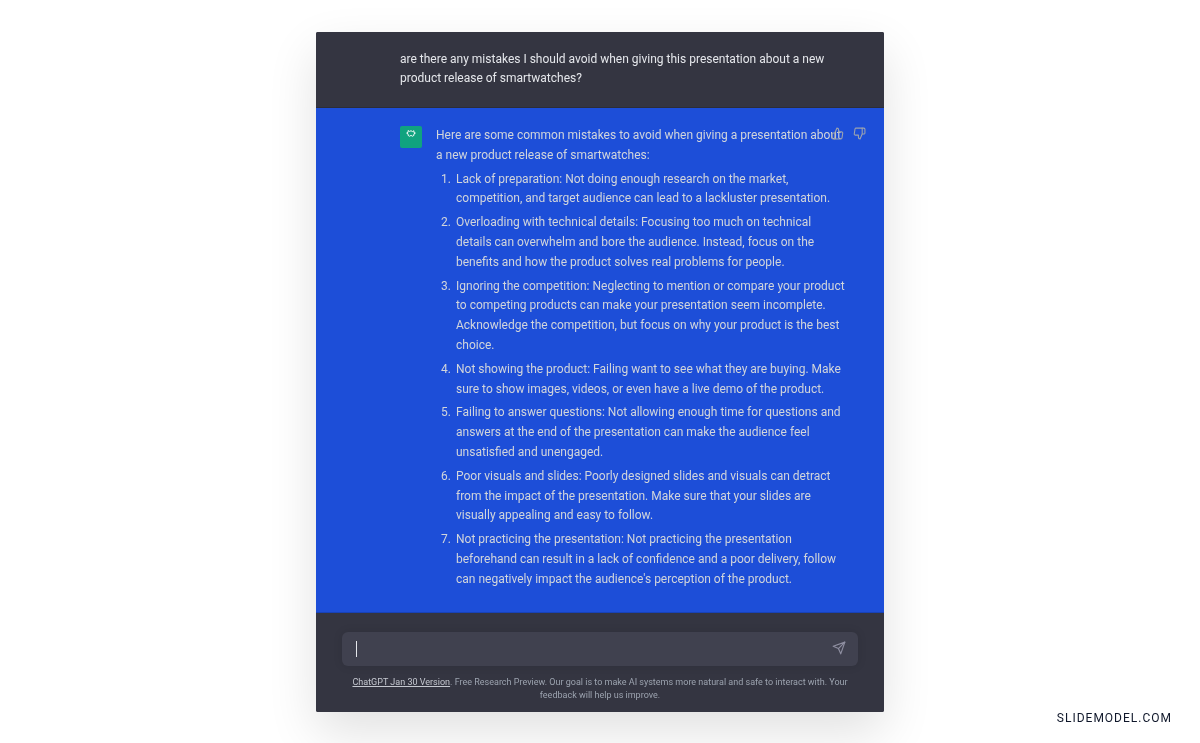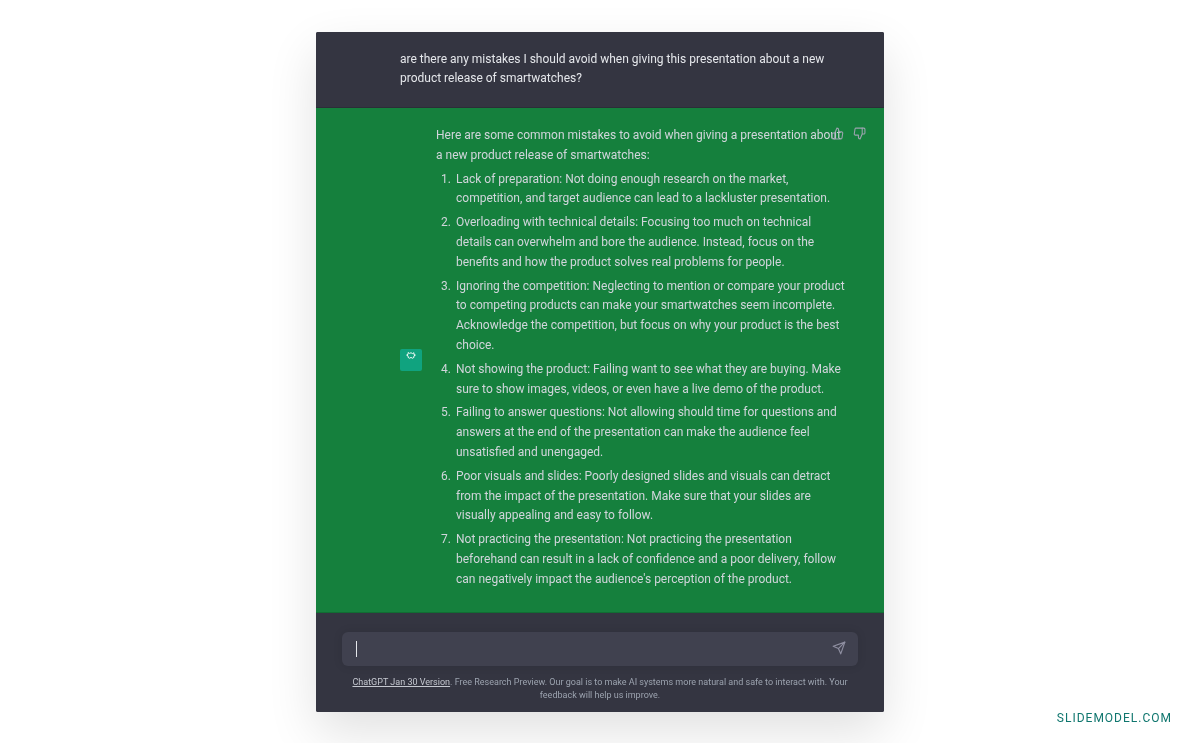--- a/index.html
+++ b/index.html
@@ -33,24 +33,23 @@
     
     .msg-row {
       display: flex;
       padding: 18px 36px 18px 84px;
     }
     .msg-row.user {
       background: #343541;
       border-bottom: 1px solid rgba(0,0,0,0.15);
     }
     .msg-row.assistant {
-      background: #15803d;
+      background: #1d4ed8;
       border-bottom: 1px solid rgba(0,0,0,0.15);
       position: relative;
-      align-items: center;
     }
     .avatar {
       width: 22px;
       height: 22px;
       border-radius: 2px;
       flex-shrink: 0;
       display: flex;
       align-items: center;
       justify-content: center;
       margin-right: 14px;
@@ -151,21 +150,21 @@
       color: #c5c8d0;
       text-decoration: underline;
       cursor: pointer;
     }
     .watermark {
       position: absolute;
       right: 28px;
       bottom: 18px;
       font-size: 12px;
       letter-spacing: 1px;
-      color: #0f766e;
+      color: #0f172a;
       font-weight: 400;
     }
   </style>
 </head>
 <body>
 
 <div class="canvas">
   <div class="app-window">
 
     <div class="msg-row user">
@@ -178,23 +177,23 @@
           <svg viewBox="0 0 24 24" fill="none" stroke="#fff" stroke-width="1.6">
             <path d="M12 3l2.5 1.4 2.5-1.4v2.9L19.5 7l-2.5 1.4V11l-2.5 1.4L12 11l-2.5 1.4L7 11V8.4L4.5 7 7 5.6V2.7l2.5 1.4L12 3z" stroke-linejoin="round"></path>
           </svg>
         </span>
       </div>
       <div class="msg-content">
         <div>Here are some common mistakes to avoid when giving a presentation about a new product release of smartwatches:</div>
         <ol class="mistakes">
           <li>Lack of preparation: Not doing enough research on the market, competition, and target audience can lead to a lackluster presentation.</li>
           <li>Overloading with technical details: Focusing too much on technical details can overwhelm and bore the audience. Instead, focus on the benefits and how the product solves real problems for people.</li>
-          <li>Ignoring the competition: Neglecting to mention or compare your product to competing products can make your smartwatches seem incomplete. Acknowledge the competition, but focus on why your product is the best choice.</li>
+          <li>Ignoring the competition: Neglecting to mention or compare your product to competing products can make your presentation seem incomplete. Acknowledge the competition, but focus on why your product is the best choice.</li>
           <li>Not showing the product: Failing want to see what they are buying. Make sure to show images, videos, or even have a live demo of the product.</li>
-          <li>Failing to answer questions: Not allowing should time for questions and answers at the end of the presentation can make the audience feel unsatisfied and unengaged.</li>
+          <li>Failing to answer questions: Not allowing enough time for questions and answers at the end of the presentation can make the audience feel unsatisfied and unengaged.</li>
           <li>Poor visuals and slides: Poorly designed slides and visuals can detract from the impact of the presentation. Make sure that your slides are visually appealing and easy to follow.</li>
           <li>Not practicing the presentation: Not practicing the presentation beforehand can result in a lack of confidence and a poor delivery, follow can negatively impact the audience's perception of the product.</li>
         </ol>
       </div>
       <div class="feedback">
         <span class="icon-btn">
           <svg viewBox="0 0 24 24" fill="none" stroke="currentColor" stroke-width="2" stroke-linecap="round" stroke-linejoin="round">
               <path d="M14 9V5a3 3 0 0 0-3-3l-4 9v11h11.28a2 2 0 0 0 2-1.7l1.38-9a2 2 0 0 0-2-2.3H14z"></path>
               <path d="M7 22H4a2 2 0 0 1-2-2v-7a2 2 0 0 1 2-2h3"></path>
             </svg>

